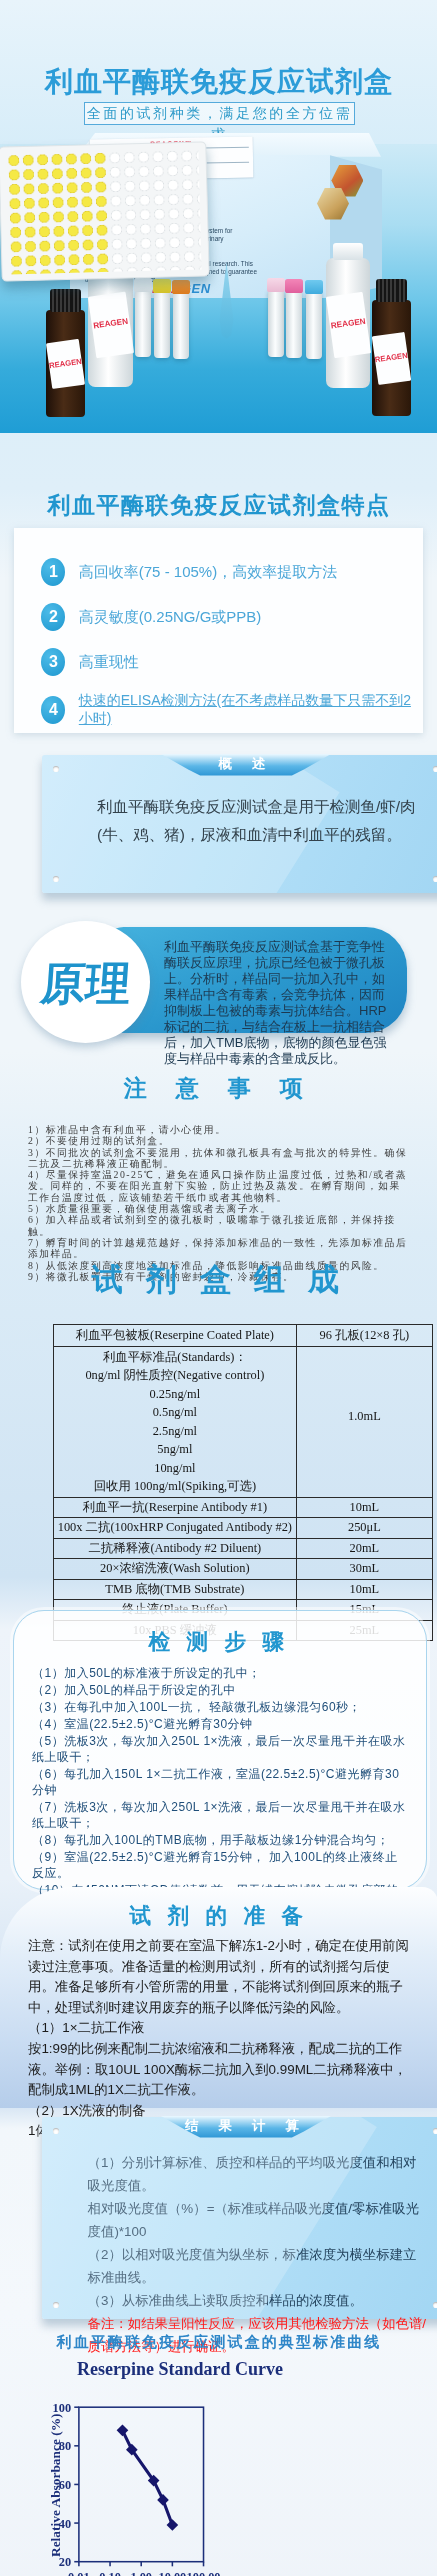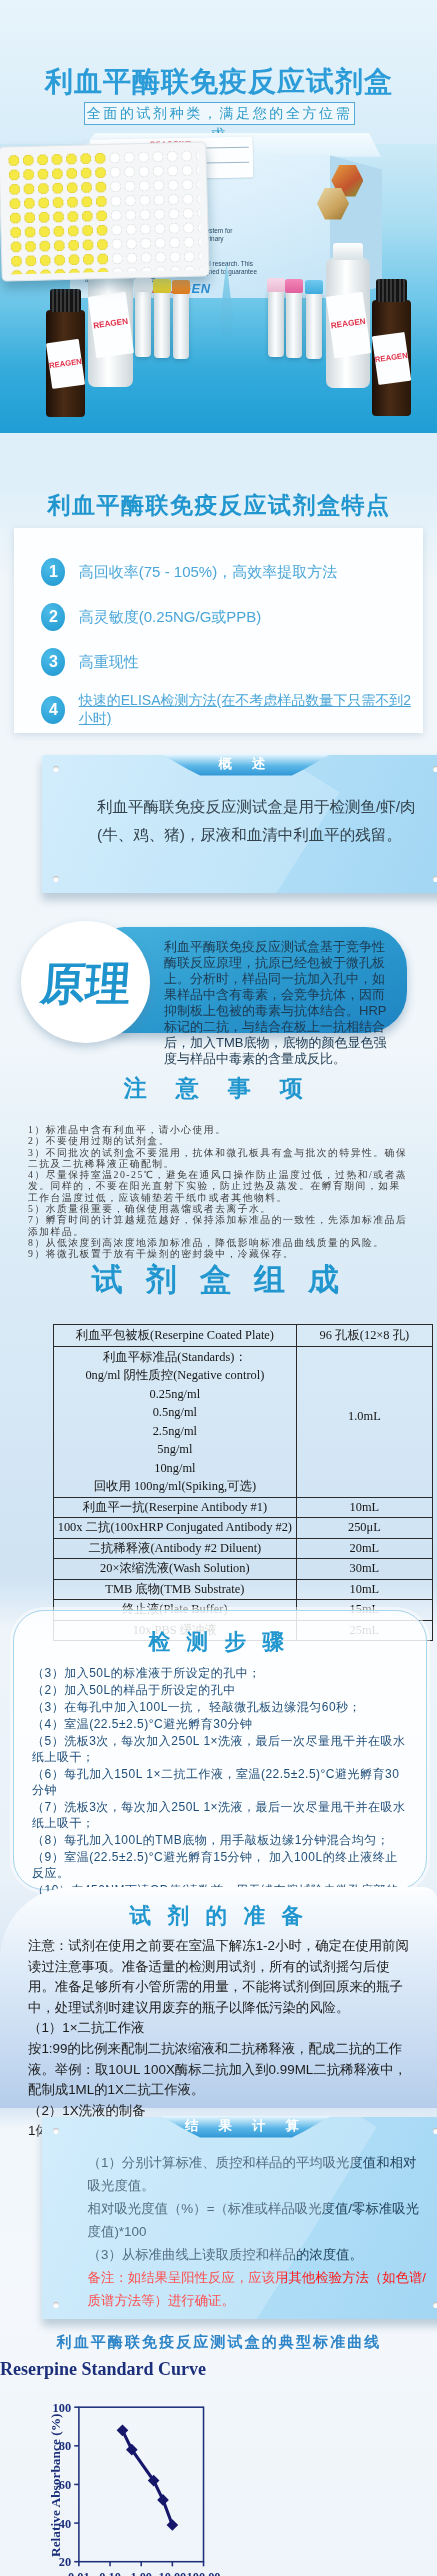--- a/index.html
+++ b/index.html
@@ -134,21 +134,21 @@
     border-radius:72px 15.5px 0 0;}
   .prep-title{top:1901px;font-size:21.6px;letter-spacing:5.2px;}
   .prep-text{top:1936px;left:28px;width:384px;color:#1c1c1c;font-size:13.4px;line-height:20.6px;}
 
   
   .res-lines{padding:34px 20.6px 0 20.6px;font-size:13.4px;line-height:23px;color:#25455f;}
   .res-red{color:#ff1a1a;}
 
   
   .curve-heading{top:2333px;font-size:15px;letter-spacing:2.1px;color:#2e86c8;}
-  .chart-title{position:absolute;top:2359px;left:0;width:283px;text-align:left;
+  .chart-title{position:absolute;top:2359px;left:0;width:283px;text-align:right;
     font-family:"Liberation Serif",serif;font-weight:bold;font-size:18px;color:#1c2f7a;}
   .ylab{position:absolute;top:2406px;left:48px;height:158px;width:19.6px;
     writing-mode:vertical-rl;transform:rotate(180deg);text-align:center;
     font-family:"Liberation Serif",serif;font-weight:bold;font-size:13.4px;color:#1c2f7a;}
   svg text.tick{font-family:"Liberation Serif",serif;font-weight:bold;font-size:24px;fill:#1c2f7a;}
 </style>
 </head>
 <body>
 
 <div class="page">
@@ -262,20 +262,21 @@
   <div class="abs pr-label">原理</div>
   <div class="abs pr-text">利血平酶联免疫反应测试盒基于竞争性酶联反应原理，抗原已经包被于微孔板上。分析时，样品同一抗加入孔中，如果样品中含有毒素，会竞争抗体，因而抑制板上包被的毒素与抗体结合。HRP标记的二抗，与结合在板上一抗相结合后，加入TMB底物，底物的颜色显色强度与样品中毒素的含量成反比。</div>
 
   <div class="sec-title notes-title">注 意 事 项</div>
   <div class="abs notes-list">
     <div>1）标准品中含有利血平，请小心使用。</div>
     <div>2）不要使用过期的试剂盒。</div>
     <div>3）不同批次的试剂盒不要混用，抗体和微孔板具有盒与批次的特异性。确保二抗及二抗稀释液正确配制。</div>
     <div>4）尽量保持室温20-25℃，避免在通风口操作防止温度过低，过热和/或者蒸发。同样的，不要在阳光直射下实验，防止过热及蒸发。在孵育期间，如果工作台温度过低，应该铺垫若干纸巾或者其他物料。</div>
     <div>5）水质量很重要，确保使用蒸馏或者去离子水。</div>
+    <div>6）加入样品或者试剂到空的微孔板时，吸嘴靠于微孔接近底部，并保持接触。</div>
     <div>7）孵育时间的计算越规范越好，保持添加标准品的一致性，先添加标准品后添加样品。</div>
     <div>8）从低浓度到高浓度地添加标准品，降低影响标准品曲线质量的风险。</div>
     <div>9）将微孔板置于放有干燥剂的密封袋中，冷藏保存。</div>
   </div>
 
   <div class="sec-title comp-title">试 剂 盒 组 成</div>
   <table class="comp">
     <tbody>
         <tr>
       <td class="cname" style="height:18.5px;">利血平包被板(Reserpine Coated Plate)</td>
@@ -321,21 +322,21 @@
     <tr>
       <td class="cname" style="height:17.5px;">10x PBS 缓冲液</td>
       <td class="cqty">25mL</td>
     </tr>
   </tbody>
     </table>
 
   <div class="abs steps-card"></div>
   <div class="sec-title steps-title">检 测 步 骤</div>
   <div class="abs steps-list">
-    <div>（3）加入50L的标准液于所设定的孔中；</div>
+    <div>（1）加入50L的标准液于所设定的孔中；</div>
     <div>（2）加入50L的样品于所设定的孔中</div>
     <div>（3）在每孔中加入100L一抗， 轻敲微孔板边缘混匀60秒；</div>
     <div>（4）室温(22.5±2.5)°C避光孵育30分钟</div>
     <div>（5）洗板3次，每次加入250L 1×洗液，最后一次尽量甩干并在吸水纸上吸干；</div>
     <div>（6）每孔加入150L 1×二抗工作液，室温(22.5±2.5)°C避光孵育30分钟</div>
     <div>（7）洗板3次，每次加入250L 1×洗液，最后一次尽量甩干并在吸水纸上吸干；</div>
     <div>（8）每孔加入100L的TMB底物，用手敲板边缘1分钟混合均匀；</div>
     <div>（9）室温(22.5±2.5)°C避光孵育15分钟， 加入100L的终止液终止反应。</div>
     <div>（10）在450NM下读OD值(读数前，用无绒布擦拭除去微孔底部的水分和指痕)。</div>
   </div>
@@ -353,20 +354,21 @@
   <div class="tabpanel" style="top:2117px;height:202px;">
     <div class="gloss"></div>
     <div class="tab">结 果 计 算</div>
     <div class="dot" style="left:11.3px;top:11.3px;"></div>
     <div class="dot" style="right:11.3px;top:11.3px;"></div>
     <div class="dot" style="left:11.3px;bottom:11.3px;"></div>
     <div class="dot" style="right:11.3px;bottom:11.3px;"></div>
     <div class="res-lines">
       <div>（1）分别计算标准、质控和样品的平均吸光度值和相对吸光度值。</div>
       <div>相对吸光度值（%）=（标准或样品吸光度值/零标准吸光度值)*100</div>
+      <div>（2）以相对吸光度值为纵坐标，标准浓度为横坐标建立标准曲线。</div>
       <div>（3）从标准曲线上读取质控和样品的浓度值。</div>
       <div class="res-red">备注：如结果呈阳性反应，应该用其他检验方法（如色谱/质谱方法等）进行确证。</div>
     </div>
   </div>
 
   <div class="sec-title curve-heading">利血平酶联免疫反应测试盒的典型标准曲线</div>
   <div class="chart-title">Reserpine Standard Curve</div>
   <div class="ylab">Relative Absorbance (%)</div>
   <svg id="curve-svg" class="abs" style="left:31px;top:2385px;" width="206" height="237" viewBox="0 0 400 460">
       <rect x="93" y="43" width="242" height="300" fill="none" stroke="#1c2f7a" stroke-width="3"></rect>

